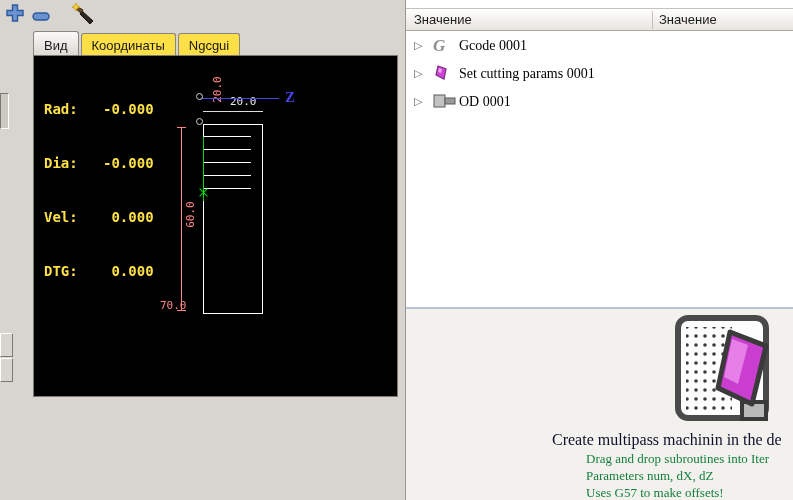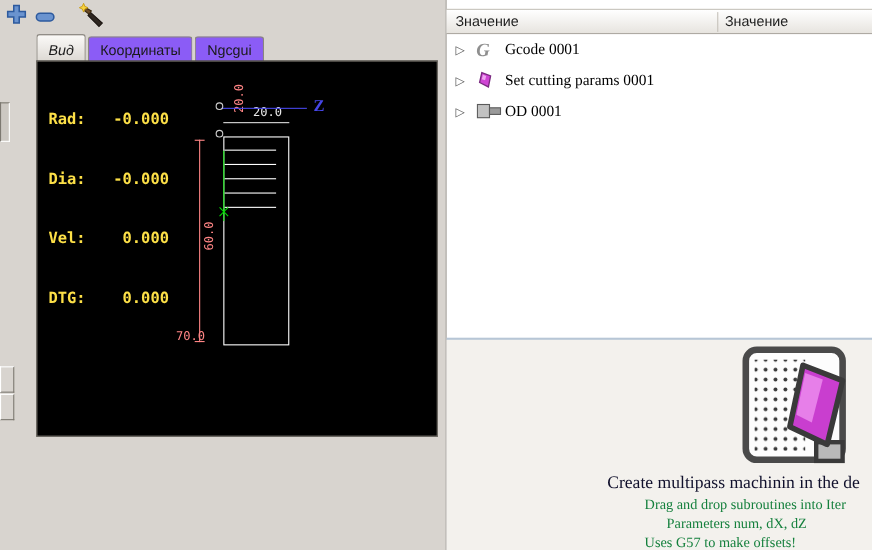--- a/index.html
+++ b/index.html
@@ -16,23 +16,23 @@
 
   .grip { position:absolute; background:#d8d4cf; }
   .grip-raised { border:1px solid; border-color:#ffffff #7d7971 #7d7971 #ffffff; }
   .grip-sunken { border:1px solid; border-color:#7d7971 #ffffff #ffffff #7d7971; background:#ccc8c2; }
   .grip-a { left:0; top:93px; width:9px; height:36px; }
   .grip-b { left:0; top:333px; width:13px; height:24px; }
   .grip-c { left:0; top:358px; width:13px; height:24px; }
 
   .tabbar { position:absolute; left:33px; top:31px; height:24px; white-space:nowrap; }
   .tab { position:relative; display:inline-block; padding:4px 10px 3px; font-size:13px; color:#1a1a1a;
-         background:#8b5cf6; border:1px solid #8a867f; border-bottom:none;
+         background:#fde047; border:1px solid #8a867f; border-bottom:none;
          border-radius:3px 3px 0 0; margin-right:2px; vertical-align:bottom; cursor:pointer; }
-  .tab.active { background:linear-gradient(#fbfaf8,#dcd8d2); padding-top:6px;font-style:italic; }
+  .tab.active { background:linear-gradient(#fbfaf8,#dcd8d2); padding-top:6px; }
 
   .canvas-frame { position:absolute; left:33px; top:55px; width:365px; height:342px;
                   border:1px solid #7d7971; background:#000; }
 
   .dro { position:absolute; left:10px; top:8px; color:#fde047; font-family:"DejaVu Sans Mono",monospace;
          font-size:14px; font-weight:bold; line-height:18px; white-space:pre; }
 
   .dim-vline { position:absolute; left:147px; top:71px; width:1px; height:184px; background:#ff8585; }
   .dim-tick { position:absolute; width:9px; height:1px; background:#ff8585; }
   .dim-tick-top { left:143px; top:71px; }
@@ -77,21 +77,21 @@
   .row-icon { position:absolute; left:27px; top:3px; width:24px; height:20px; }
   .gcode-glyph { font:bold italic 17px "Liberation Serif",serif; color:#8f8f8f; }
   .tree-label { position:absolute; left:53px; top:5px; font:14px "Liberation Serif",serif; color:#000; white-space:nowrap; }
 
   .sash { position:absolute; left:0; top:307px; width:388px; height:2px; background:#b7c6d6; cursor:row-resize; }
   .detail-panel { position:absolute; left:0; top:309px; width:388px; height:191px; background:#f3f1ed; }
   .detail-icon { position:absolute; left:268px; top:5px; width:105px; height:112px; }
   .detail-title { position:absolute; left:146px; top:122px; font:16px "Liberation Serif",serif;
                   color:#10102c; white-space:nowrap; }
   .detail-line { position:absolute; left:180px; font:13px "Liberation Serif",serif; color:#15803d; white-space:nowrap; }
-  .dl1 { top:142px; } .dl2 { top:159px;margin-left:20px; } .dl3 { top:176px; }
+  .dl1 { top:142px; } .dl2 { top:159px; } .dl3 { top:176px; }
 </style>
 </head>
 <body>
 
 <div class="left-panel">
 
   <div class="toolbar">
     <div class="tb-btn btn-add">
       <span>
         <svg width="20" height="20" viewBox="0 0 20 20">

